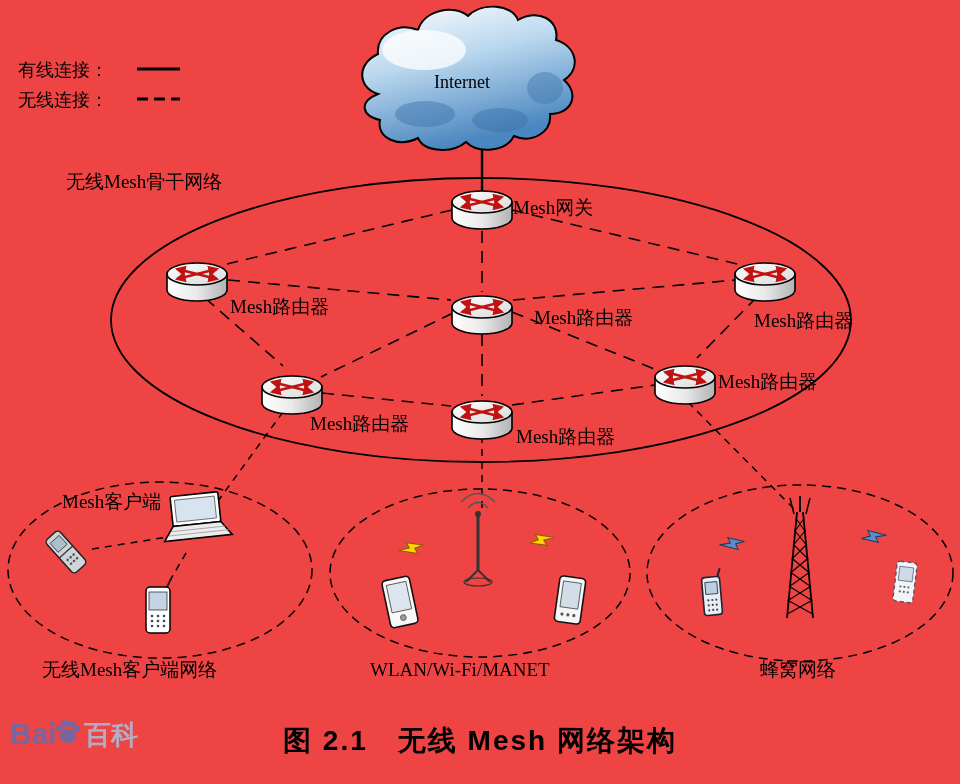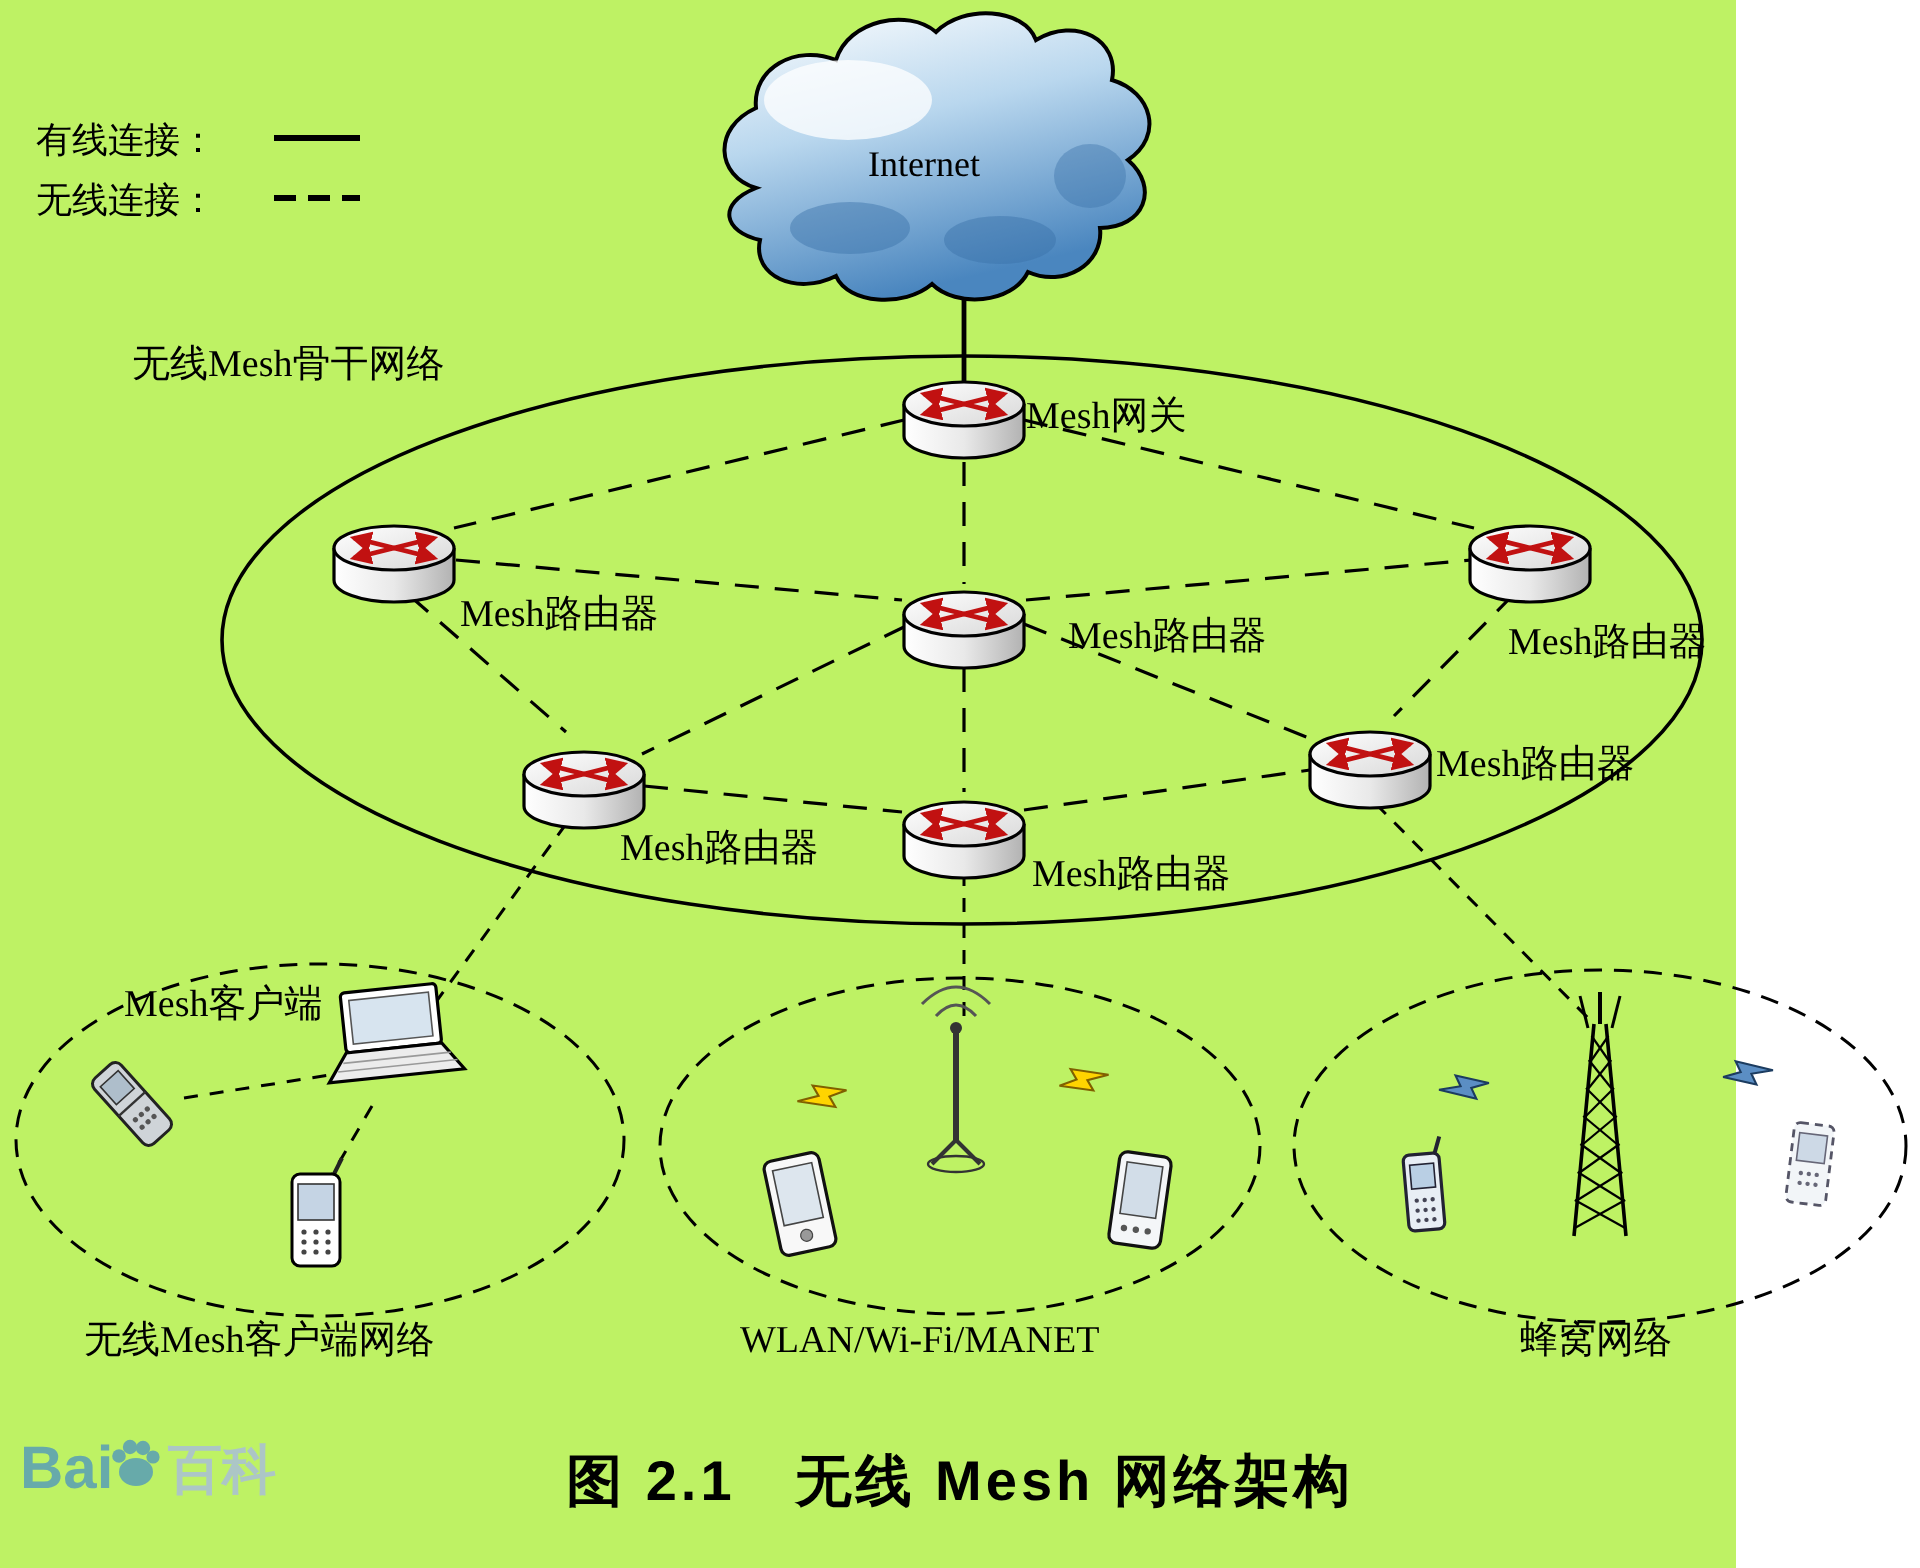--- a/index.html
+++ b/index.html
@@ -1,17 +1,17 @@
 <!DOCTYPE html>
 <html><head>
 <meta charset="utf-8">
 <style>
   html,body { margin:0; padding:0; background:#ffffff; }
   .canvas {
-    width:868px; height:784px; position:relative; background:#bef264;
+    width:960px; height:784px; position:relative; background:#ef4444;
     font-family:"Liberation Serif","DejaVu Serif",serif;
   }
   svg { display:block; }
   text { fill:#000; }
   .lbl   { font-size:19px; font-family:"Liberation Serif","DejaVu Serif",serif; }
   .lbl-s { font-size:18px; font-family:"Liberation Serif","DejaVu Serif",serif; }
   .cap   { font-size:28px; font-weight:bold; font-family:"Liberation Sans","DejaVu Sans",sans-serif; letter-spacing:2px; }
   .wm-a  { font-size:30px; font-weight:bold; font-family:"Liberation Sans","DejaVu Sans",sans-serif; fill:#2f7bd9; opacity:0.6; }
   .wm-b  { font-size:27px; font-weight:bold; font-family:"Liberation Sans","DejaVu Sans",sans-serif; fill:#aabfd8; opacity:0.85; }
 </style>

